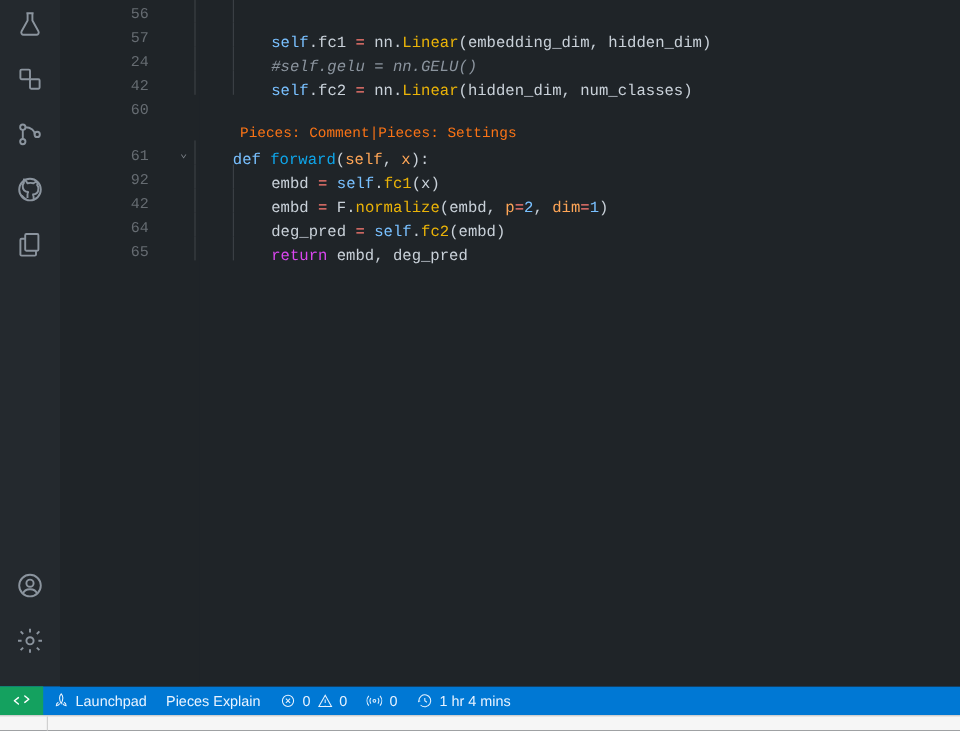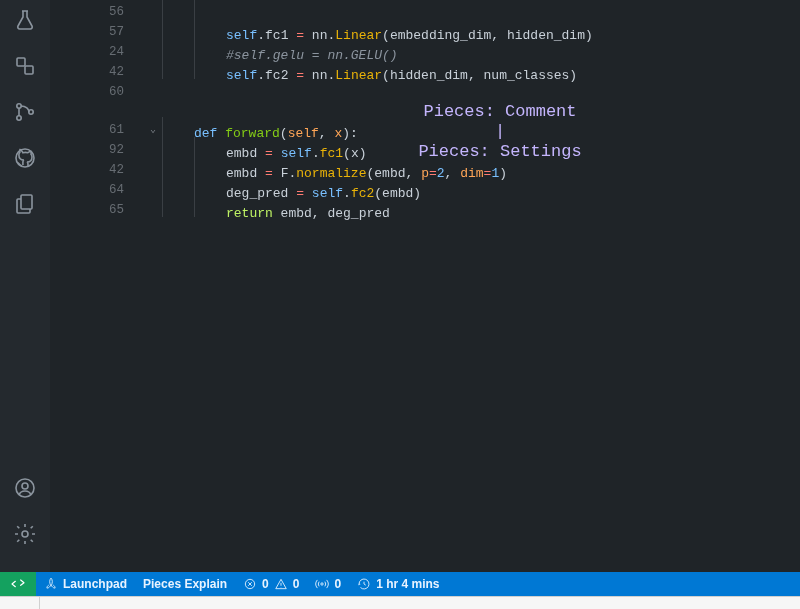--- a/index.html
+++ b/index.html
@@ -11,35 +11,35 @@
   .ab-icon { width: 28px; height: 28px; display: flex; align-items: center; justify-content: center; color: #8b949e; cursor: pointer; }
   .ab-icon svg { width: 24px; height: 24px; stroke: currentColor; fill: none; stroke-width: 1.6; }
   .editor { flex: 1; background: #1f2428; position: relative; font-size: 13px; line-height: 20px; overflow: hidden; }
   .gutter-bg { position: absolute; left: 0; top: 0; bottom: 0; width: 116px; background: #1f2428; }
   .code-lines { position: relative; padding-top: 2px; }
   .line { display: flex; align-items: center; height: 20px; }
   .lineno { width: 96px; text-align: right; color: #666c72; padding-right: 22px; font-size: 12.5px; }
   .fold { width: 14px; color: #7f858c; font-size: 10px; text-align: center; }
   .indent-guide { display:inline-block; border-left: 1px solid #3a3f44; height: 20px; }
   .codecell { position: relative; flex: 1; white-space: pre; color: #c9d1d9; }
-  .codelens { color: #c4b5fd; font-size: 17px; padding-left: 150px; height: 18px; display:flex; align-items:center;flex-direction:column; }
+  .codelens { color: #f97316; font-size: 12px; padding-left: 150px; height: 18px; display:flex; align-items:center; }
   .codelens span { cursor: pointer; }
-  .tok-kw { color: #bef264; }
+  .tok-kw { color: #d946ef; }
   .tok-kw2 { color: #79c0ff; }
   .tok-self { color: #79c0ff; }
-  .tok-func { color: #84cc16; }
+  .tok-func { color: #0ea5e9; }
   .tok-param { color: #ffa657; }
   .tok-var { color: #c9d1d9; }
   .tok-call { color: #eab308; }
   .tok-prop { color: #c9d1d9; }
   .tok-num { color: #79c0ff; }
   .tok-op { color: #ff7b72; }
   .tok-punc { color: #c9d1d9; }
   .tok-comment { color: #8b949e; font-style: italic; }
-  .status-bar { height: 24px; background: #0078d4; display: flex; align-items: center; color: #e8f3ff; font-family: -apple-system, "Segoe UI", sans-serif; font-size: 12px; font-weight: bold; }
+  .status-bar { height: 24px; background: #0078d4; display: flex; align-items: center; color: #e8f3ff; font-family: -apple-system, "Segoe UI", sans-serif; font-size: 12px; }
   .remote-chip { width: 36px; height: 24px; background: #14a15f; display:flex; align-items:center; justify-content:center; color:#fff; }
   .sb-item { display: flex; align-items: center; padding: 0 8px; gap: 5px; cursor: pointer; height: 24px; }
   .sb-item svg { width: 14px; height: 14px; stroke: currentColor; fill: none; stroke-width: 1.5; }
   .below-status { height: 13px; background: #f6f6f6; border-top: 1px solid #d0d0d0; display:flex; }
   .bs-left { width: 40px; border-right: 1px solid #d0d0d0; }
 </style>
 </head>
 <body>
 
 <div class="app">

